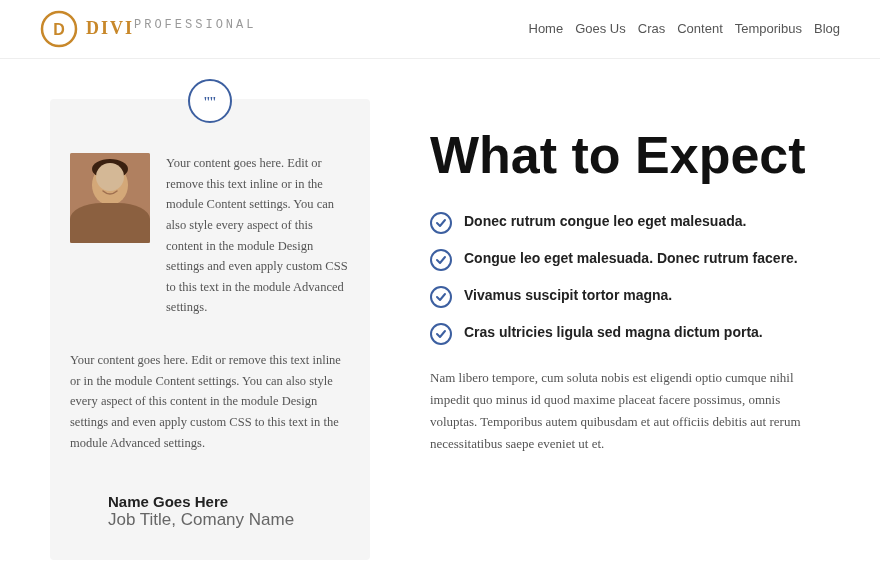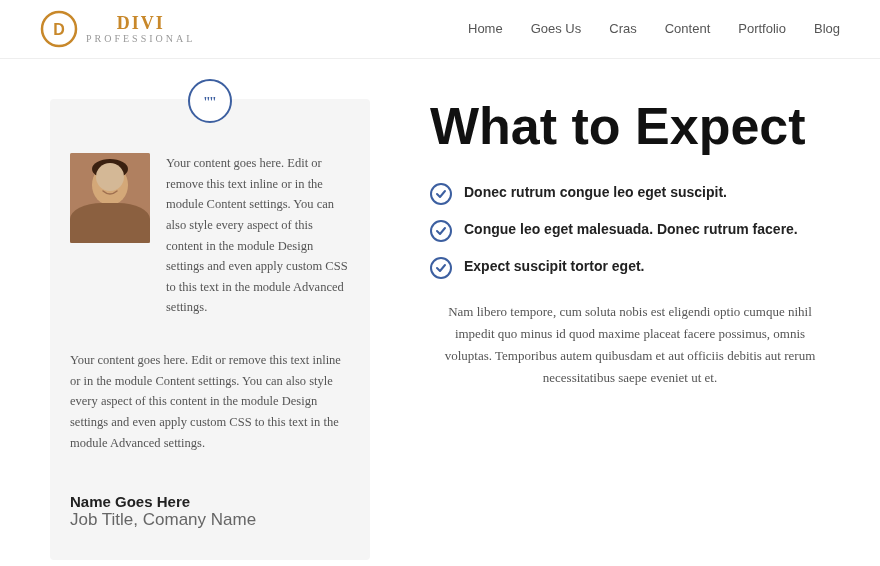--- a/index.html
+++ b/index.html
@@ -18,39 +18,39 @@
       display: flex;
       align-items: center;
       gap: 8px;
     }
     .logo-icon {
       width: 38px;
       height: 38px;
     }
     .logo-text {
       display: flex;
-      flex-direction: column;
+      flex-direction: row;
       line-height: 1.1;
-      align-items: center;
     }
     .logo-divi {
       font-size: 18px;
       font-weight: bold;
       color: #c8882a;
       letter-spacing: 2px;
     }
     .logo-sub {
-      font-size: 10px;
+      font-size: 12px;
       letter-spacing: 3px;
       color: #999;
       text-transform: uppercase;
+      font-family: Liberation Mono, monospace;
     }
     .nav-links {
       display: flex;
-      gap: 28px;
+      gap: 12px;
       list-style: none;
     }
     .nav-links a {
       text-decoration: none;
       color: #555;
       font-size: 13px;
       font-family: Arial, sans-serif;
     }
 
     
@@ -139,36 +139,38 @@
     }
     .card-second-text {
       font-size: 12.5px;
       color: #555;
       line-height: 1.65;
       margin-top: 14px;
     }
     .card-footer {
       margin-top: 24px;
       padding-top: 16px;
+      margin-left: 38px;
     }
     .card-name {
       font-weight: bold;
       font-size: 15px;
       color: #222;
       font-family: Arial, sans-serif;
     }
     .card-title {
       font-size: 17px;
       color: #666;
       font-family: Arial, sans-serif;
     }
 
     
     .right-section {
       flex: 1;
+      margin-top: 29px;
     }
     .section-heading {
       font-size: 52px;
       font-weight: 900;
       color: #111;
       line-height: 1.05;
       margin-bottom: 28px;
       font-family: Arial, 'Helvetica Neue', sans-serif;
     }
     .checklist {
@@ -200,21 +202,20 @@
       font-weight: bold;
       font-size: 14px;
       color: #222;
       font-family: Arial, sans-serif;
       line-height: 1.45;
     }
     .body-paragraph {
       font-size: 13px;
       color: #555;
       line-height: 1.7;
-      text-align: center;
       margin-top: 8px;
     }
   </style>
 </head>
 <body>
 
 <nav class="navbar">
   <div class="logo">
     <svg class="logo-icon" viewBox="0 0 38 38" xmlns="http://www.w3.org/2000/svg">
       <circle cx="19" cy="19" r="17" fill="none" stroke="#c8882a" stroke-width="2.5"></circle>
@@ -223,21 +224,21 @@
     <div class="logo-text">
       <span class="logo-divi">DIVI</span>
       <span class="logo-sub">PROFESSIONAL</span>
     </div>
   </div>
   <ul class="nav-links">
     <li><a href="#">Home</a></li>
     <li><a href="#">Goes Us</a></li>
     <li><a href="#">Cras</a></li>
     <li><a href="#">Content</a></li>
-    <li><a href="#">Portfolio</a></li>
+    <li><a href="#">Temporibus</a></li>
     <li><a href="#">Blog</a></li>
   </ul>
 </nav>
 
 <div class="main-content">
 
   <div class="left-card">
     <div class="quote-icon-wrap">
       <div class="quote-circle">
         <svg width="16" height="16" viewBox="0 0 16 16" fill="none" xmlns="http://www.w3.org/2000/svg">
@@ -279,35 +280,43 @@
 
   <div class="right-section">
     <h1 class="section-heading">What to Expect</h1>
     <ul class="checklist">
       <li>
         <div class="check-icon">
           <svg viewBox="0 0 12 12" fill="none" xmlns="http://www.w3.org/2000/svg">
             <polyline points="2,6 5,9 10,3" stroke="#3c5fa0" stroke-width="2" stroke-linecap="round" stroke-linejoin="round"></polyline>
           </svg>
         </div>
-        <span class="checklist-text">Donec rutrum congue leo eget suscipit.</span>
+        <span class="checklist-text">Donec rutrum congue leo eget malesuada.</span>
       </li>
       <li>
         <div class="check-icon">
           <svg viewBox="0 0 12 12" fill="none" xmlns="http://www.w3.org/2000/svg">
             <polyline points="2,6 5,9 10,3" stroke="#3c5fa0" stroke-width="2" stroke-linecap="round" stroke-linejoin="round"></polyline>
           </svg>
         </div>
         <span class="checklist-text">Congue leo eget malesuada. Donec rutrum facere.</span>
       </li>
       <li>
         <div class="check-icon">
           <svg viewBox="0 0 12 12" fill="none" xmlns="http://www.w3.org/2000/svg">
             <polyline points="2,6 5,9 10,3" stroke="#3c5fa0" stroke-width="2" stroke-linecap="round" stroke-linejoin="round"></polyline>
           </svg>
         </div>
-        <span class="checklist-text">Expect suscipit tortor eget.</span>
+        <span class="checklist-text">Vivamus suscipit tortor magna.</span>
+      </li>
+      <li>
+        <div class="check-icon">
+          <svg viewBox="0 0 12 12" fill="none" xmlns="http://www.w3.org/2000/svg">
+            <polyline points="2,6 5,9 10,3" stroke="#3c5fa0" stroke-width="2" stroke-linecap="round" stroke-linejoin="round"></polyline>
+          </svg>
+        </div>
+        <span class="checklist-text">Cras ultricies ligula sed magna dictum porta.</span>
       </li>
     </ul>
     <p class="body-paragraph">Nam libero tempore, cum soluta nobis est eligendi optio cumque nihil impedit quo minus id quod maxime placeat facere possimus, omnis voluptas. Temporibus autem quibusdam et aut officiis debitis aut rerum necessitatibus saepe eveniet ut et.</p>
   </div>
 
 </div>
 
 </body></html>

